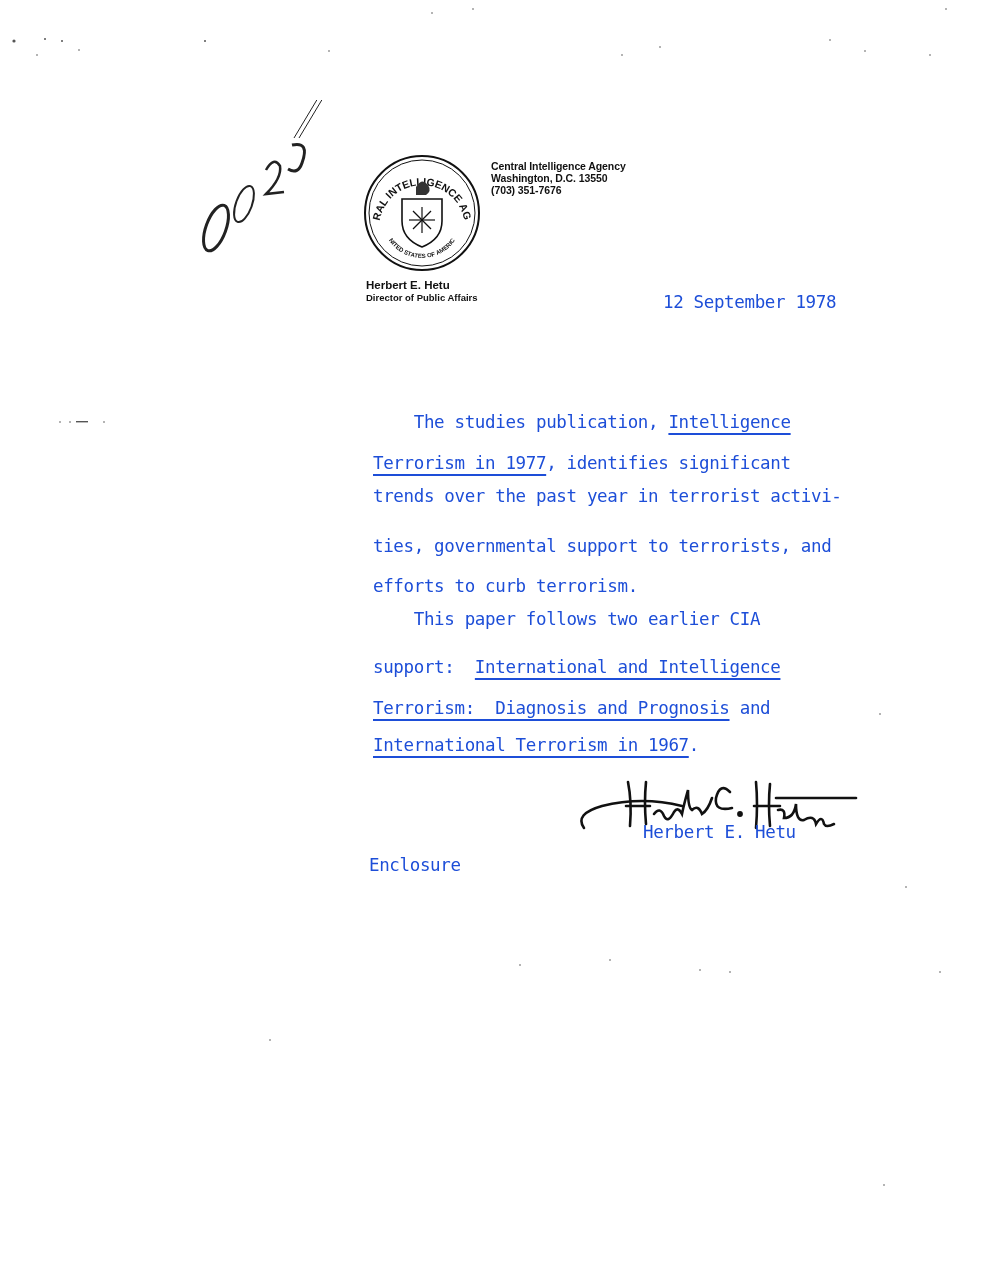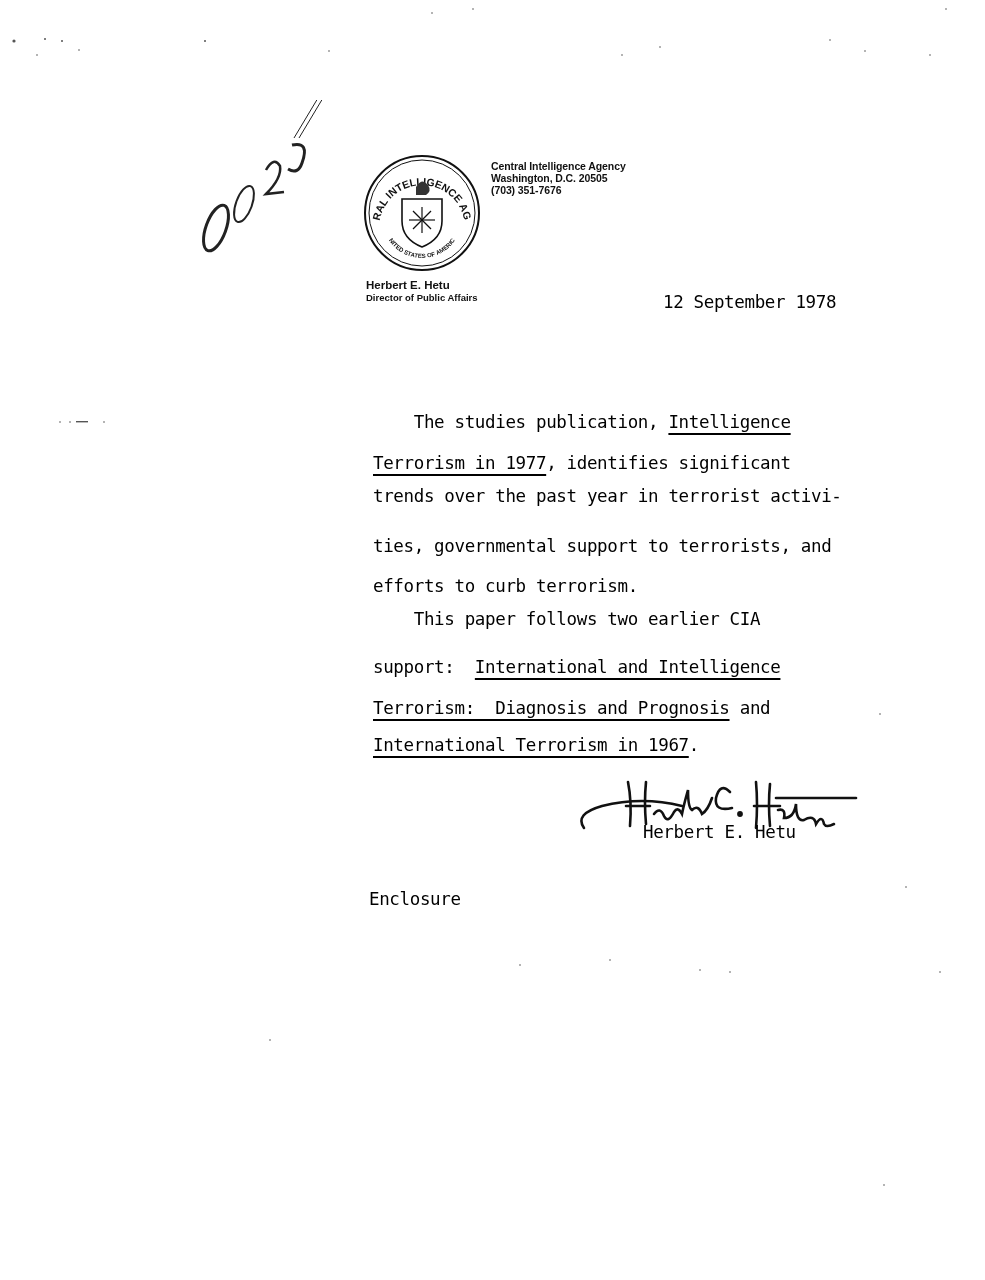--- a/index.html
+++ b/index.html
@@ -4,28 +4,28 @@
   <style>
     html, body { margin: 0; padding: 0; background: #ffffff; }
     body { width: 985px; height: 1280px; position: relative; overflow: hidden; color: #111; }
     .page { position: absolute; inset: 0; background: #fff; }
     .handnum { position: absolute; left: 196px; top: 100px; width: 140px; height: 160px; }
     .seal { position: absolute; left: 362px; top: 153px; width: 120px; height: 120px; }
     .letterhead { position: absolute; left: 491px; top: 160px; font-family: "Liberation Sans", sans-serif; font-weight: bold; font-size: 10.5px; line-height: 12px; letter-spacing: -0.1px; }
     .sender { position: absolute; left: 366px; top: 279px; font-family: "Liberation Sans", sans-serif; }
     .sender .name { font-weight: bold; font-size: 11.5px; line-height: 13px; }
     .sender .title { font-weight: bold; font-size: 9.5px; line-height: 11px; }
-    .mono { font-family: "DejaVu Sans Mono", monospace; font-size: 17.5px; color: #000000; letter-spacing: -0.35px; }
+    .mono { font-family: "DejaVu Sans Mono", monospace; font-size: 17.5px; color: #1d4ed8; letter-spacing: -0.35px; }
     .date { position: absolute; left: 663px; top: 292px; }
     .body { position: absolute; left: 373px; top: 412px; width: 480px; }
     .line { position: absolute; white-space: pre; }
     .u { text-decoration: underline; text-underline-offset: 5px; text-decoration-thickness: 1.5px; }
     .sigblock { position: absolute; left: 570px; top: 770px; width: 300px; height: 80px; }
     .signame { position: absolute; left: 643px; top: 822px; }
-    .enclosure { position: absolute; left: 369px; top: 855px; margin-top: 34px; }
+    .enclosure { position: absolute; left: 369px; top: 855px; }
     .specks { position: absolute; inset: 0; pointer-events: none; }
   </style>
 </head>
 <body>
 
 <div class="page">
 
   <svg class="specks" viewBox="0 0 985 1280">
     <g fill="#555">
       <circle cx="14" cy="41" r="1.6"></circle>
@@ -87,21 +87,21 @@
     <g stroke="#111" stroke-width="1.2">
       <line x1="60" y1="54" x2="60" y2="80"></line>
         <line x1="47" y1="67" x2="73" y2="67"></line>
       <line x1="51" y1="58" x2="69" y2="76"></line>
         <line x1="69" y1="58" x2="51" y2="76"></line>
     </g>
   </svg>
 
   <div class="letterhead">
     <div>Central Intelligence Agency</div>
-    <div>Washington, D.C. 20505</div>
+    <div>Washington, D.C. 13550</div>
     <div>(703) 351-7676</div>
   </div>
 
   <div class="sender">
     <div class="name">Herbert E. Hetu</div>
     <div class="title">Director of Public Affairs</div>
   </div>
 
   <div class="date mono">12 September 1978</div>
 

